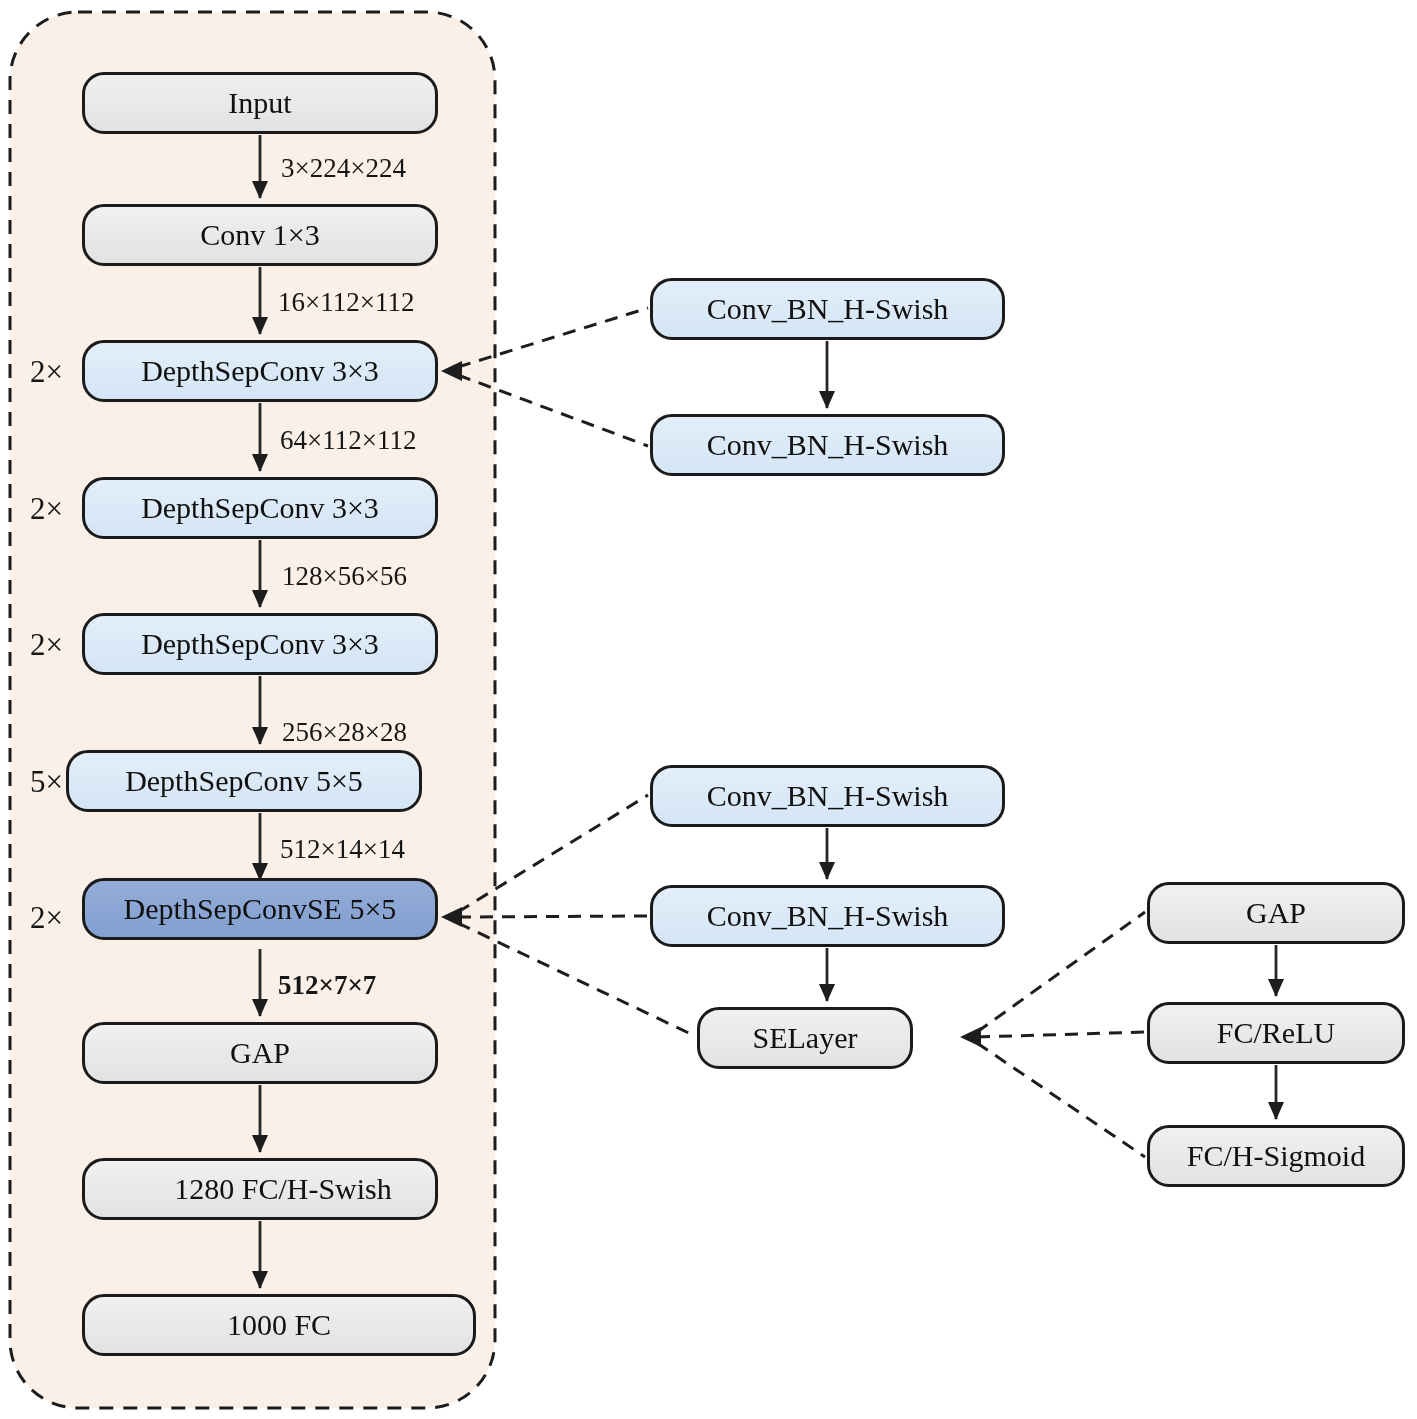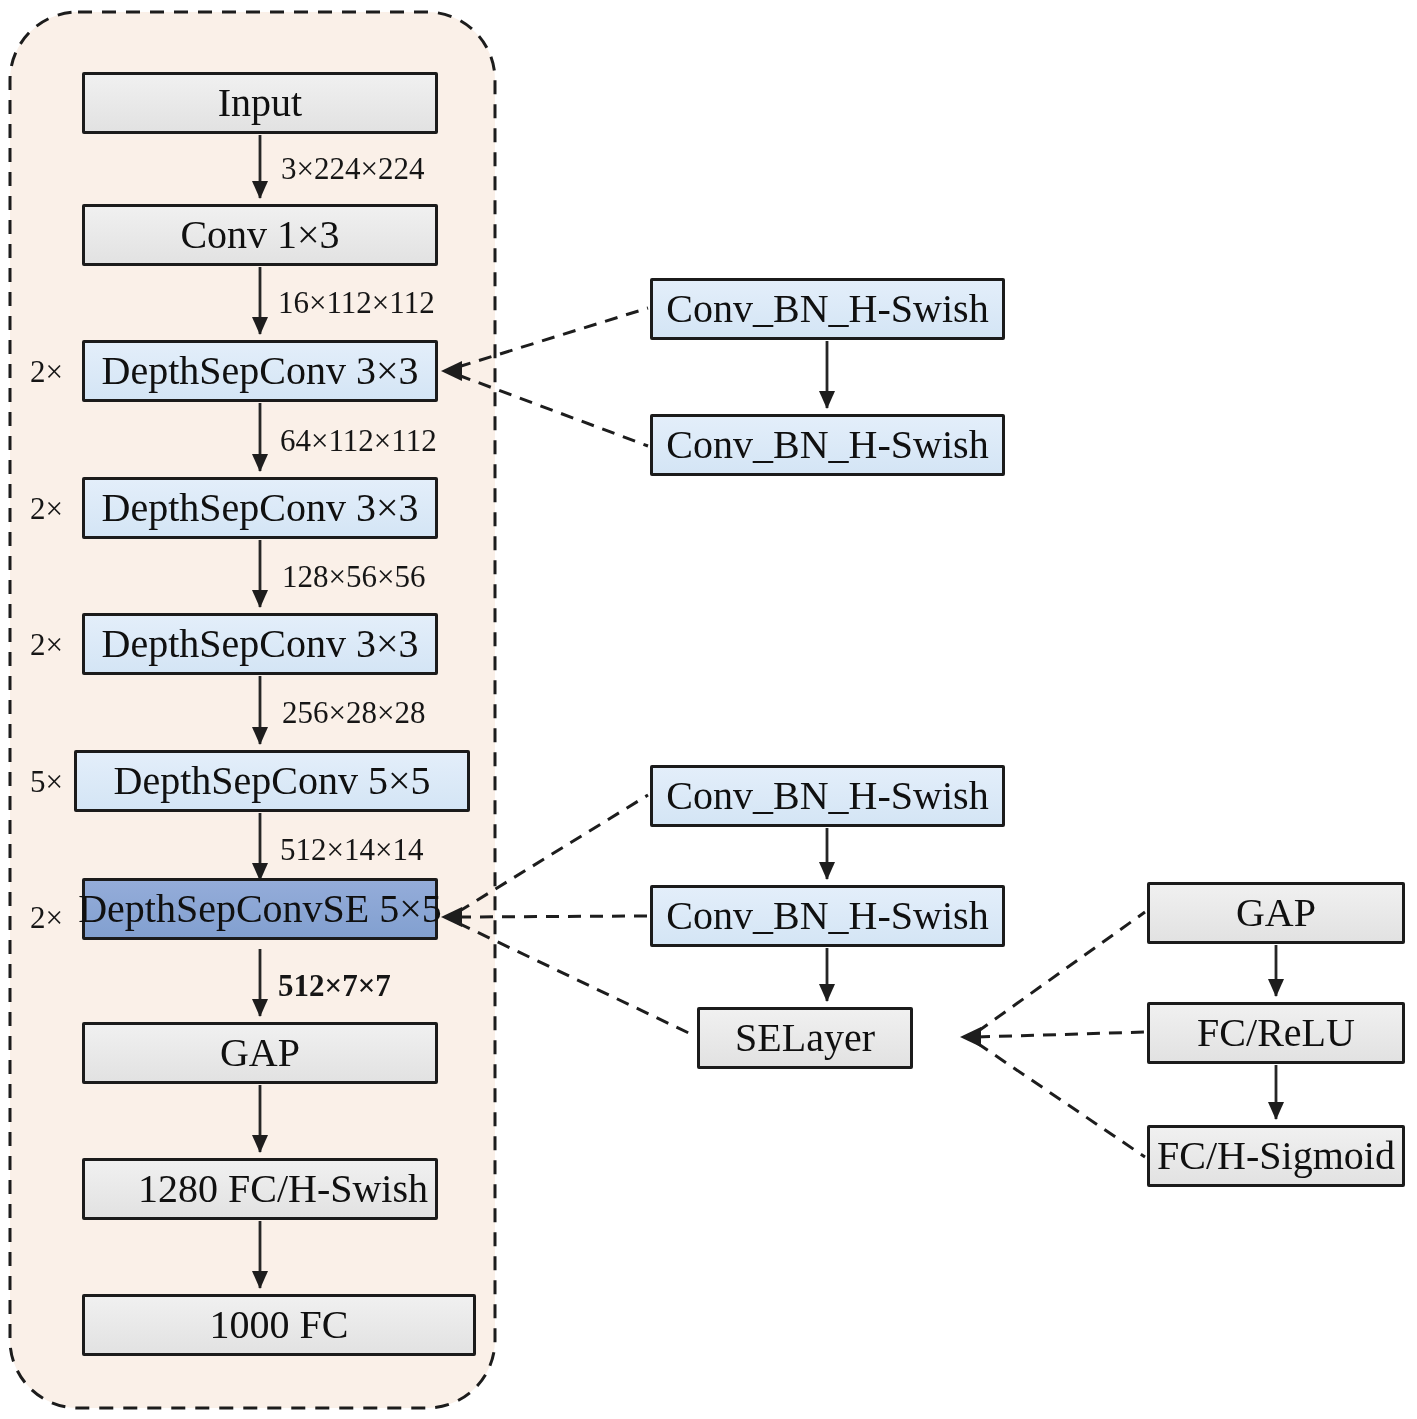--- a/index.html
+++ b/index.html
@@ -4,29 +4,29 @@
 <style>
   html, body { margin:0; padding:0; background:#ffffff; }
   .canvas {
     position:relative; width:1417px; height:1419px; background:#ffffff;
     font-family:"Liberation Serif","DejaVu Serif",serif; color:#141414;
     overflow:hidden;
   }
   svg.connectors { position:absolute; left:0; top:0; width:1417px; height:1419px; }
   .node {
     position:absolute; height:62px; box-sizing:border-box;
-    border:3px solid #1b1b1b; border-radius:2px;
+    border:3px solid #1b1b1b; border-radius:22px;
     display:flex; align-items:center; justify-content:center;
-    font-size:40px; line-height:1; color:#101010; white-space:nowrap;
+    font-size:30px; line-height:1; color:#101010; white-space:nowrap;
   }
   .gray     { background:linear-gradient(180deg,#f0f0f0 0%,#e2e2e2 100%); }
   .blue     { background:linear-gradient(180deg,#e3eefa 0%,#d4e5f5 100%); }
   .darkblue { background:linear-gradient(180deg,#94acd9 0%,#82a0d0 100%); }
   .dim {
-    position:absolute; font-size:31px; line-height:1; white-space:nowrap;
+    position:absolute; font-size:27px; line-height:1; white-space:nowrap;
     transform:translateY(-50%); color:#161616;
   }
   .mult {
     position:absolute; font-size:31px; line-height:1; white-space:nowrap;
     transform:translateY(-50%); color:#161616;
   }
 </style>
 </head>
 <body>
 
@@ -80,31 +80,31 @@
       <polygon points="441,917 462,907 462,927"></polygon>
       <polygon points="960,1037 981,1027 981,1047"></polygon>
     </g>
   </svg>
 
   <div class="node gray" style="left:82px;top:72px;width:356px;">Input</div>
   <div class="node gray" style="left:82px;top:204px;width:356px;">Conv 1×3</div>
   <div class="node blue" style="left:82px;top:340px;width:356px;">DepthSepConv 3×3</div>
   <div class="node blue" style="left:82px;top:477px;width:356px;">DepthSepConv 3×3</div>
   <div class="node blue" style="left:82px;top:613px;width:356px;">DepthSepConv 3×3</div>
-  <div class="node blue" style="left:74px;top:750px;width:396px;">DepthSepConv 5×5</div>
+  <div class="node blue" style="left:66px;top:750px;width:356px;">DepthSepConv 5×5</div>
   <div class="node darkblue" style="left:82px;top:878px;width:356px;">DepthSepConvSE 5×5</div>
   <div class="node gray" style="left:82px;top:1022px;width:356px;">GAP</div>
   <div class="node gray" style="left:82px;top:1158px;width:356px;padding-left:46px;">1280 FC/H-Swish</div>
   <div class="node gray" style="left:82px;top:1294px;width:394px;">1000 FC</div>
 
   <span class="dim" style="left:281px;top:168px;">3×224×224</span>
   <span class="dim" style="left:278px;top:302px;">16×112×112</span>
   <span class="dim" style="left:280px;top:440px;">64×112×112</span>
   <span class="dim" style="left:282px;top:576px;">128×56×56</span>
-  <span class="dim" style="left:282px;top:712px;">256×28×28</span>
+  <span class="dim" style="left:282px;top:732px;">256×28×28</span>
   <span class="dim" style="left:280px;top:849px;">512×14×14</span>
   <span class="dim" style="left:278px;top:985px;font-weight:bold;">512×7×7</span>
 
   <span class="mult" style="left:30px;top:371px;">2×</span>
   <span class="mult" style="left:30px;top:508px;">2×</span>
   <span class="mult" style="left:30px;top:644px;">2×</span>
   <span class="mult" style="left:30px;top:781px;">5×</span>
   <span class="mult" style="left:30px;top:917px;">2×</span>
 
   <div class="node blue" style="left:650px;top:278px;width:355px;">Conv_BN_H-Swish</div>

